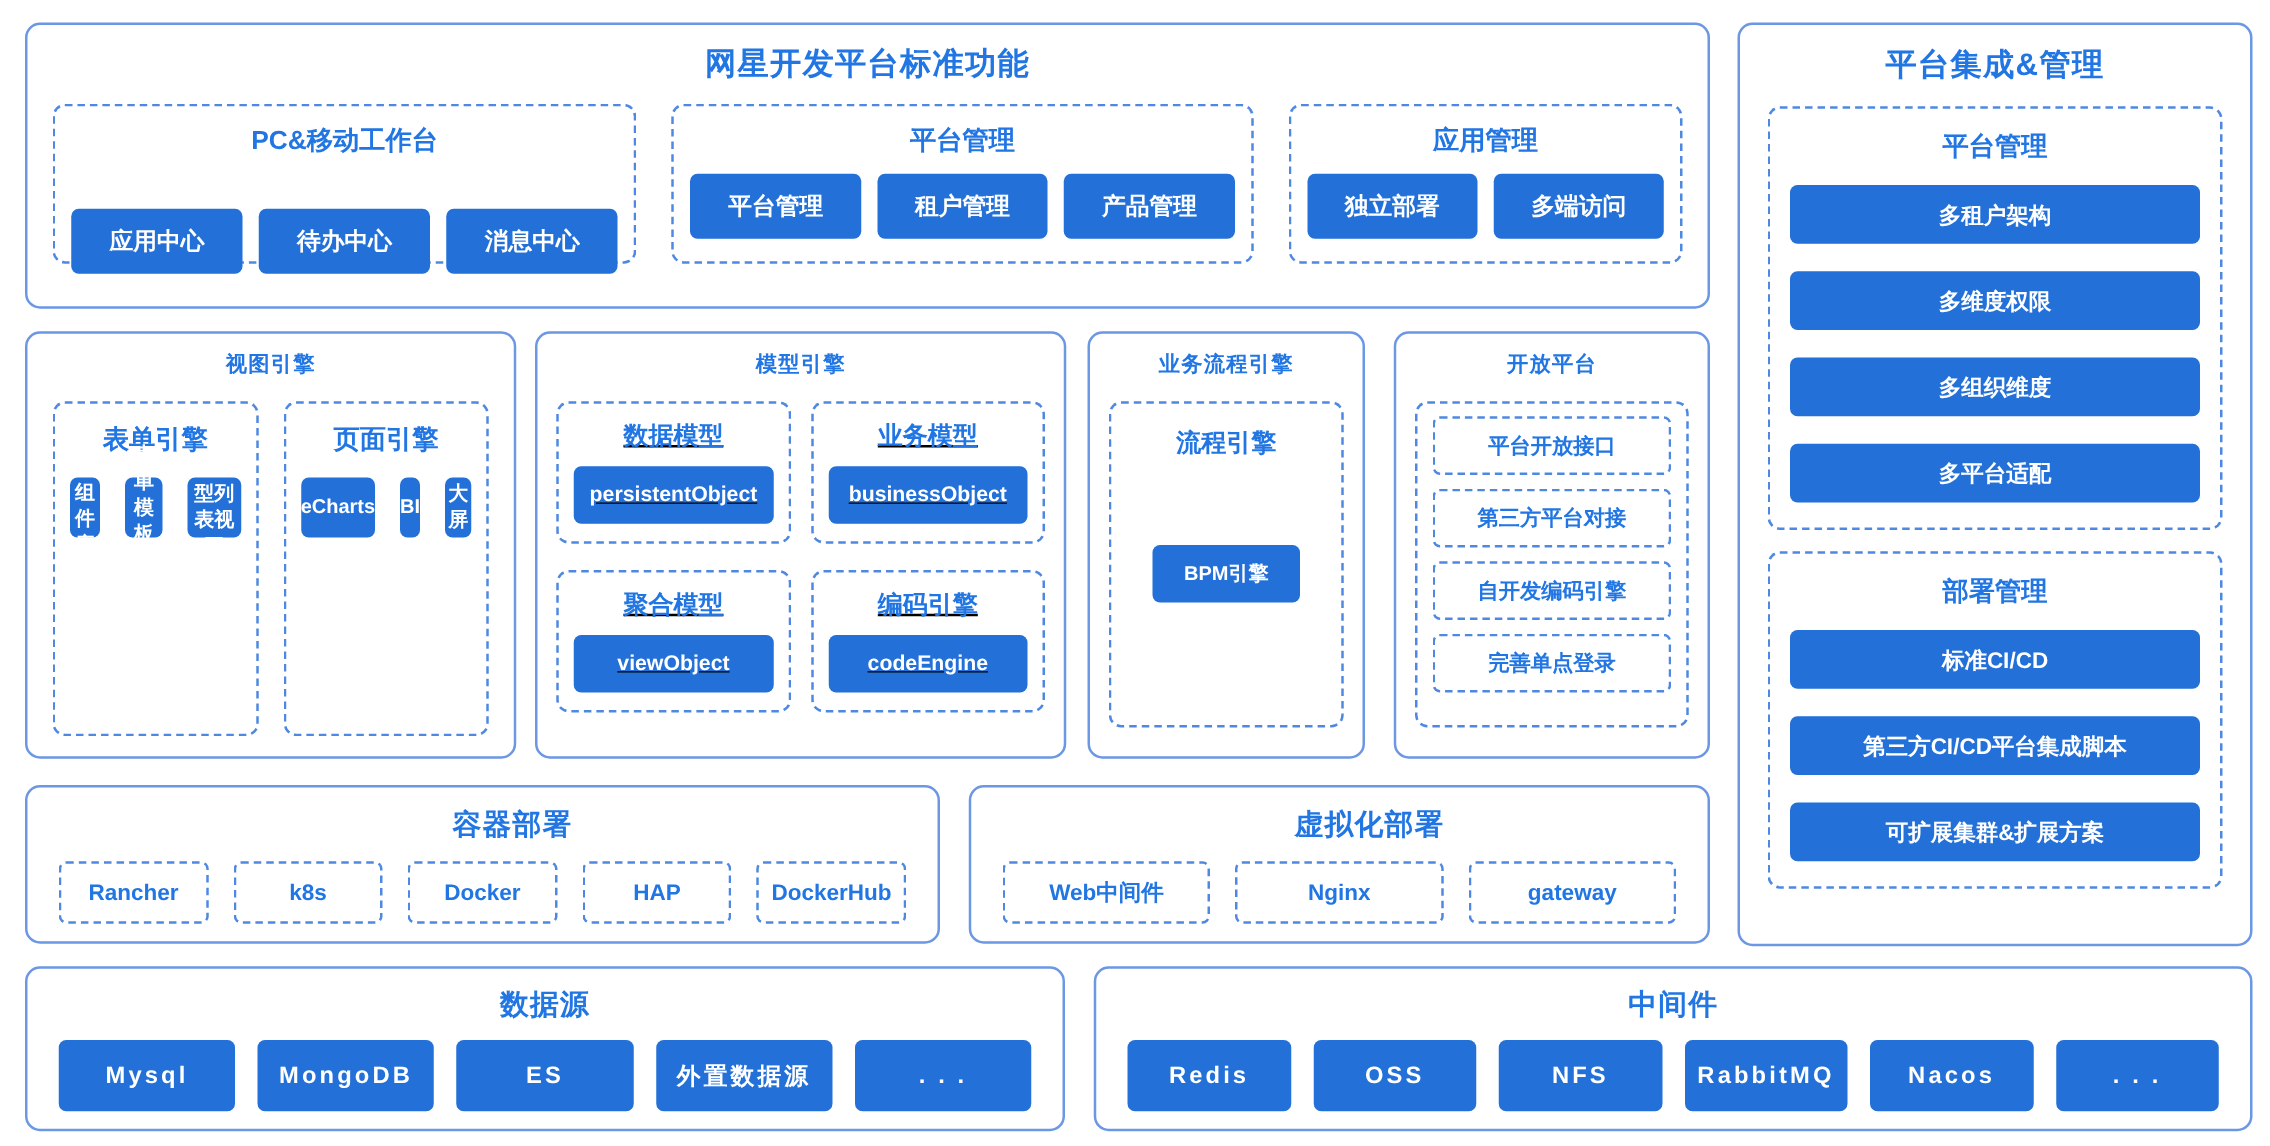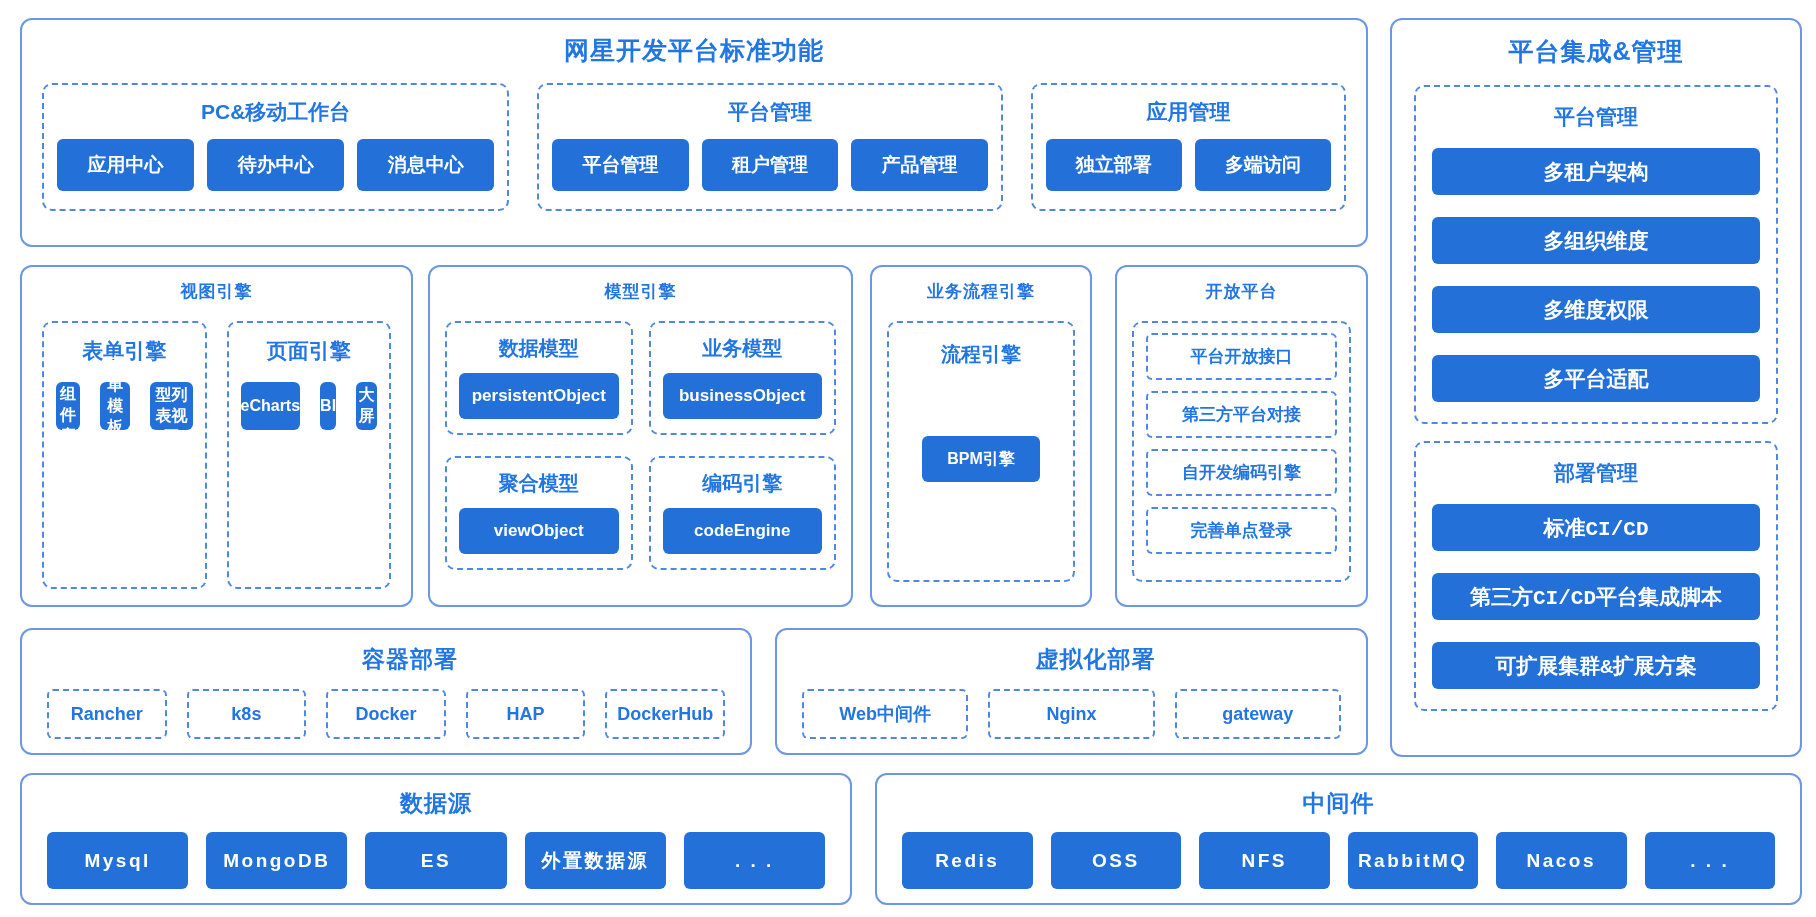--- a/index.html
+++ b/index.html
@@ -51,38 +51,38 @@
   }
 
   
   #box-standard { left:20px; top:18px; width:1348px; height:229px; }
   #box-standard .box-title { margin-top:14px; font-size:25px; }
   .std-groups { display:flex; gap:28px; margin:16px 20px 0; height:128px; }
   .std-group { padding:8px 10px 14px; display:flex; flex-direction:column; }
   .std-group .group-title { text-align:center; color:#2176e3; font-weight:bold; font-size:21px; margin:5px 0 13px; }
   .btn-row { display:flex; gap:13px; padding:0 3px; flex:1; }
   .btn-row .btn { flex:1; height:52px; font-size:19px; }
-  .g0 { flex:472 0 0; }
+  .g0 { flex:472 0 0;gap:28px; }
   .g1 { flex:470 0 0; }
   .g2 { flex:310 0 0; }
 
   
   #box-view  { left:20px;   top:265px; width:393px; height:342px; }
   #box-model { left:428px;  top:265px; width:425px; height:342px; }
   #box-bpm   { left:870px;  top:265px; width:222px; height:342px; }
   #box-open  { left:1115px; top:265px; width:253px; height:342px; }
   .row2-title { margin-top:13px; }
 
   .view-cols { display:flex; gap:20px; margin:18px 20px 0; height:268px; }
   .view-col { flex:1; padding:10px 12px 0; }
   .view-col .col-title { text-align:center; color:#2176e3; font-weight:bold; font-size:21px; margin:4px 0 17px; }
   .view-col .vstack { display:flex; gap:20px; }
   .view-col .btn { height:48px; font-size:16px; }
 
-  .model-grid { display:grid; grid-template-columns:1fr 1fr; column-gap:16px; row-gap:21px; margin:18px 15px 0; }
+  .model-grid { display:grid; grid-template-columns:1fr 1fr; column-gap:16px; row-gap:21px; margin:18px 15px 0;text-decoration:underline; }
   .model-cell { padding:8px 12px 14px; }
   .model-cell .cell-title { text-align:center; color:#2176e3; font-weight:bold; font-size:20px; margin:4px 0 11px; }
   .model-cell .btn { height:46px; font-size:17px; }
 
   .bpm-inner { margin:18px 15px 0; height:261px; padding-top:10px; }
   .bpm-inner .sub-title { text-align:center; color:#2176e3; font-weight:bold; font-size:20px; margin-top:8px; }
   .bpm-inner .btn { width:118px; height:46px; font-size:16px; margin:68px auto 0; }
 
   .open-inner { margin:18px 15px 0; height:261px; padding:10px 12px; display:flex; flex-direction:column; gap:11px; }
   .open-item { height:47px; font-size:17px; border-radius:6px; }
@@ -100,21 +100,21 @@
   #box-datasource .box-title, #box-middleware .box-title { margin-top:13px; font-size:23px; }
   .btm-row { display:flex; gap:18px; margin:13px 25px 0; }
   .btm-row .btn { flex:1; height:57px; font-size:19px; letter-spacing:2.5px; }
 
   
   #box-integration { left:1390px; top:18px; width:412px; height:739px; }
   #box-integration .box-title { margin-top:15px; font-size:25px; }
   .int-section { margin:17px 22px 0; padding:10px 16px 20px; }
   .int-section .sec-title { text-align:center; color:#2176e3; font-weight:bold; font-size:21px; margin:6px 0 17px; }
   .int-section .vstack { display:flex; flex-direction:column; gap:22px; }
-  .int-section .btn { height:47px; font-size:21px;font-family:Liberation Mono, monospace; }
+  .int-section .btn { height:47px; font-size:18px; }
 </style>
 </head>
 <body>
 
 <div class="canvas">
 
   <section class="solid-box" id="box-standard">
     <div class="box-title">网星开发平台标准功能</div>
     <div class="std-groups">
       <div class="dashed-box std-group g0">
@@ -262,22 +262,22 @@
       </div>
   </section>
 
   <section class="solid-box" id="box-integration">
     <div class="box-title">平台集成&amp;管理</div>
     <div class="dashed-box int-section">
       <div class="sec-title">平台管理</div>
       <div class="vstack">
 
       <div class="btn">多租户架构</div>
+          <div class="btn">多维度权限</div>
           <div class="btn">多组织维度</div>
-          <div class="btn">多维度权限</div>
           <div class="btn">多平台适配</div>
         </div>
     </div>
     <div class="dashed-box int-section">
       <div class="sec-title">部署管理</div>
       <div class="vstack">
 
       <div class="btn">标准CI/CD</div>
           <div class="btn">第三方CI/CD平台集成脚本</div>
           <div class="btn">可扩展集群&amp;扩展方案</div>

